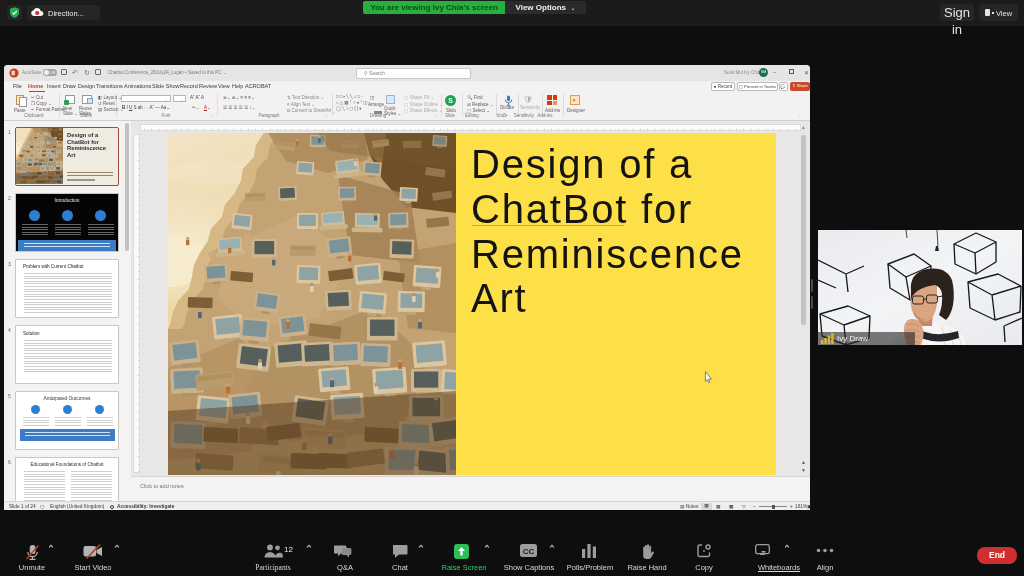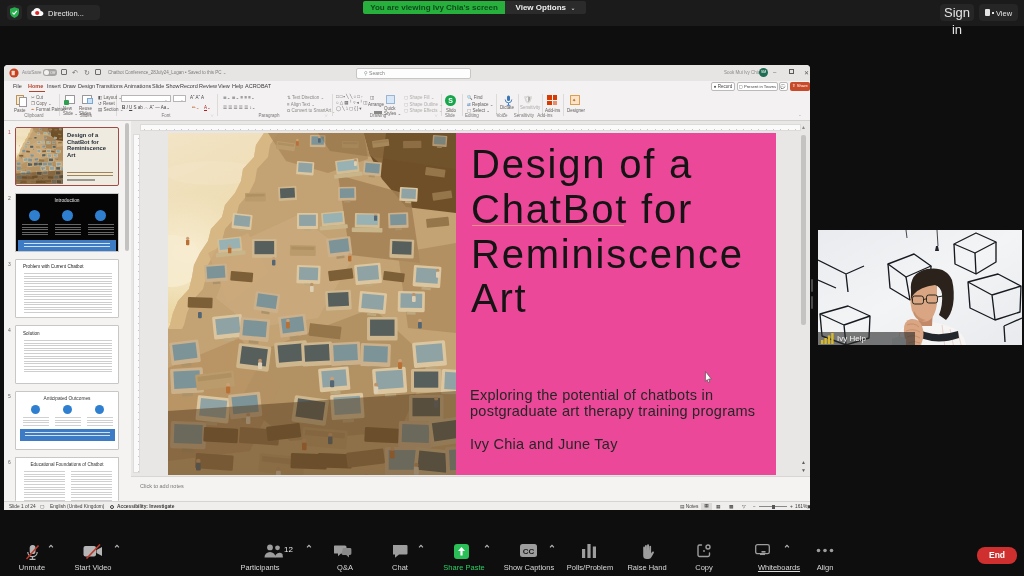--- a/index.html
+++ b/index.html
@@ -28,21 +28,21 @@
        border-bottom:1px solid #d2d0cf;}
   .rsep{position:absolute;top:2px;height:22px;width:1px;background:#dddbda;}
   .rlabel{position:absolute;top:21px;font-size:4.5px;color:#7a7876;width:40px;text-align:center;}
   
   #ppt-content{position:absolute;left:0;top:56px;width:806px;height:380px;background:#e9e7e6;}
   #thumbpanel{position:absolute;left:0;top:0;width:127px;height:380px;background:#f4f3f2;}
   .thumb{position:absolute;left:11px;width:104px;height:59px;background:#fff;
          border:1px solid #c9c7c6;border-radius:1px;overflow:hidden;}
   .tnum{position:absolute;left:4px;font-size:5px;color:#666;}
   
-  #slide{position:absolute;left:164px;top:12px;width:608px;height:342px;background:#ec4899;}
+  #slide{position:absolute;left:164px;top:12px;width:608px;height:342px;background:#fde047;}
   #notesbar{position:absolute;left:127px;top:355px;width:679px;height:25px;background:#f4f3f2;
       border-top:1px solid #d8d6d5;}
   #statusbar{position:absolute;left:0;top:436px;width:806px;height:9px;background:#f0eeed;
       border-top:1px solid #d6d4d3;font-size:5px;color:#555;}
   .sbit{position:absolute;top:2px;font-size:4.8px;color:#3c3a39;white-space:nowrap;}
   
   #video{position:absolute;left:818px;top:230px;width:204px;height:115px;background:#e9ebee;overflow:hidden;}
   #vlabel{position:absolute;left:818px;top:332px;width:97px;height:13px;background:rgba(40,40,40,.62);
       color:#f2f2f2;font-size:8px;line-height:13px;padding:0 0 0 19px;}
   
@@ -467,22 +467,20 @@
       <div style="position:absolute;left:136px;top:3px;width:661px;height:7px;background:#fbfafa;border:1px solid #dddbda;
            background-image:repeating-linear-gradient(to right,#c9c7c5 0,#c9c7c5 1px,transparent 1px,transparent 7.4px);background-position:3px 4px;background-size:100% 3px;background-repeat:no-repeat;"></div>
       <div style="position:absolute;left:129px;top:13px;width:7px;height:339px;background:#fbfafa;border:1px solid #dddbda;
            background-image:repeating-linear-gradient(to bottom,#c9c7c5 0,#c9c7c5 1px,transparent 1px,transparent 7.4px);background-position:4px 3px;background-size:3px 100%;background-repeat:no-repeat;"></div>
       <div id="slide">
         <svg width="288" height="342" viewBox="0 0 288 342" style="position:absolute;left:0;top:0;">
             <use href="#mountainimg"></use>
           </svg>
         <div style="position:absolute;left:303px;top:9px;width:300px;font-size:40px;line-height:44.8px;color:#141414;letter-spacing:1.8px;">Design of a ChatBot for Reminiscence Art</div>
         <div style="position:absolute;left:304px;top:92px;width:152px;height:1.2px;background:#e29184;"></div>
-        <div style="position:absolute;left:302px;top:255px;width:310px;font-size:14.5px;line-height:15.6px;color:#262626;letter-spacing:0.25px;">Exploring the potential of chatbots in postgraduate art therapy training programs</div>
-        <div style="position:absolute;left:302px;top:303px;font-size:14.5px;color:#262626;letter-spacing:0.25px;">Ivy Chia and June Tay</div>
         <svg width="9" height="12" viewBox="0 0 9 12" style="position:absolute;left:536px;top:238px;">
             <path d="M1.5 0.5 L7.5 8.2 L4.6 8.0 L5.8 11.2 L4.4 11.6 L3.2 8.6 L1.4 10.4 Z" fill="#fdfdfd" stroke="#555" stroke-width="0.7"></path>
           </svg>
       </div>
 
       <div style="position:absolute;left:797px;top:3px;width:5px;height:7px;color:#8a8886;font-size:5px;text-align:center;">▲</div>
       <div style="position:absolute;left:797px;top:14px;width:5px;height:190px;background:#c5c3c1;border-radius:2px;"></div>
       <div style="position:absolute;left:796px;top:337px;width:7px;height:24px;color:#605e5c;font-size:5px;text-align:center;line-height:8px;">▲<br>▼</div>
       <div id="notesbar">
           <span style="position:absolute;left:9px;top:6px;font-size:5.5px;color:#777;">Click to add notes</span>
@@ -559,21 +557,21 @@
           <rect x="108.5" y="62" width="11" height="8" rx="2.2"></rect>
           <path d="M105.5 66.5 L108.5 65.8 M119.5 64 L127 62.5 L129 67"></path>
         </g>
 
         <path d="M88 115 L86 99 Q85 88 93 86 Q101 85 104 93 Q107 101 104 109 L101 115 Z" fill="#d9a583"></path>
         <path d="M89 92 Q96 89 101 94 M88 98 Q95 95 102 99 M89 104 Q96 101 102 105 M90 110 Q97 107 102 110" stroke="#bb825f" stroke-width="0.8" fill="none" opacity="0.8"></path>
         <path d="M74 106 Q82 101 88 106 L88 115 L74 115 Z" fill="#dfe6e8"></path>
       </g>
     </svg>
   </div>
-  <div id="vlabel">Ivy Help</div>
+  <div id="vlabel">Ivy Draw</div>
   <svg width="14" height="11" viewBox="0 0 14 11" style="position:absolute;left:821px;top:333px;">
     <rect x="0" y="7" width="2.4" height="4" fill="#d8b92e"></rect>
     <rect x="3.4" y="5" width="2.4" height="6" fill="#d8b92e"></rect>
     <rect x="6.8" y="2.5" width="2.4" height="8.5" fill="#d8b92e"></rect>
     <rect x="10.2" y="0" width="2.4" height="11" fill="#d8b92e"></rect>
   </svg>
   <div style="position:absolute;left:811px;top:279px;width:2px;height:13px;background:#4a4a4a;border-radius:1px;"></div>
   <div style="position:absolute;left:811px;top:296px;width:2px;height:13px;background:#4a4a4a;border-radius:1px;"></div>
 
   <div id="toolbar">
@@ -600,40 +598,40 @@
     <svg class="ticon" style="left:264px;" width="19" height="14" viewBox="0 0 19 14">
       <g fill="#9d9d9d">
         <circle cx="6" cy="3.4" r="2.9"></circle>
           <path d="M0.5 13.5 a5.5 5.5 0 0 1 11 0 Z"></path>
         <circle cx="13.5" cy="3.8" r="2.4"></circle>
           <path d="M10.8 13.5 a4.6 4.6 0 0 1 7.7-3.4 l0.4 3.4 Z"></path>
       </g>
     </svg>
     <span style="position:absolute;left:284px;top:13px;color:#e8e8e8;font-size:8px;">12</span>
     <span class="chev" style="left:305px;">⌃</span>
-    <span class="titem" style="left:234px;top:31px;width:52px;">Participants</span>
+    <span class="titem" style="left:247px;top:31px;width:52px;font-family:Liberation Serif, serif;">Participants</span>
 
     <svg class="ticon" style="left:334px;" width="18" height="15" viewBox="0 0 18 15">
       <path d="M1 1.5 h10 a1.5 1.5 0 0 1 1.5 1.5 v5 a1.5 1.5 0 0 1 -1.5 1.5 h-4 l-3 2.8 v-2.8 h-3 a1.5 1.5 0 0 1 -1.5 -1.5 v-5 a1.5 1.5 0 0 1 1.5 -1.5 Z" fill="#9d9d9d"></path>
       <path d="M9 4 h7 a1.4 1.4 0 0 1 1.4 1.4 v4.2 a1.4 1.4 0 0 1 -1.4 1.4 h-1 v2.6 l-2.8 -2.6 h-3.2 a1.4 1.4 0 0 1 -1.4 -1.4" fill="#8a8a8a"></path>
     </svg>
     <span class="titem" style="left:330px;top:31px;width:30px;">Q&amp;A</span>
 
     <svg class="ticon" style="left:393px;" width="15" height="14" viewBox="0 0 15 14">
       <path d="M1 1 h13 a1 1 0 0 1 1 1 v7.5 a1 1 0 0 1 -1 1 h-7.5 l-4 3.2 v-3.2 h-1.5 a1 1 0 0 1 -1 -1 v-7.5 a1 1 0 0 1 1 -1 Z" fill="#9d9d9d" transform="translate(-0.5,0)"></path>
     </svg>
     <span class="chev" style="left:417px;">⌃</span>
     <span class="titem" style="left:385px;top:31px;width:30px;">Chat</span>
 
     <svg class="ticon" style="left:454px;" width="15" height="15" viewBox="0 0 15 15">
       <rect x="0" y="0" width="15" height="15" rx="3" fill="#2bbf58"></rect>
       <path d="M7.5 3 L11 7 L8.6 7 L8.6 11.5 L6.4 11.5 L6.4 7 L4 7 Z" fill="#fff"></path>
     </svg>
     <span class="chev" style="left:483px;">⌃</span>
-    <span class="titem" style="left:434px;top:31px;width:60px;color:#2ecc63;">Share Paste</span>
+    <span class="titem" style="left:434px;top:31px;width:60px;color:#2ecc63;">Raise Screen</span>
 
     <svg class="ticon" style="left:520px;" width="17" height="13" viewBox="0 0 17 13">
       <rect x="0" y="0" width="17" height="13" rx="2.5" fill="#9d9d9d"></rect>
       <text x="8.5" y="9.5" font-size="8" font-weight="bold" fill="#1a1a1a" text-anchor="middle" font-family="Liberation Sans">CC</text>
     </svg>
     <span class="chev" style="left:548px;">⌃</span>
     <span class="titem" style="left:503px;top:31px;width:52px;">Show Captions</span>
 
     <svg class="ticon" style="left:582px;" width="15" height="14" viewBox="0 0 15 14">
       <rect x="0" y="5" width="3.2" height="9" fill="#9d9d9d"></rect>

